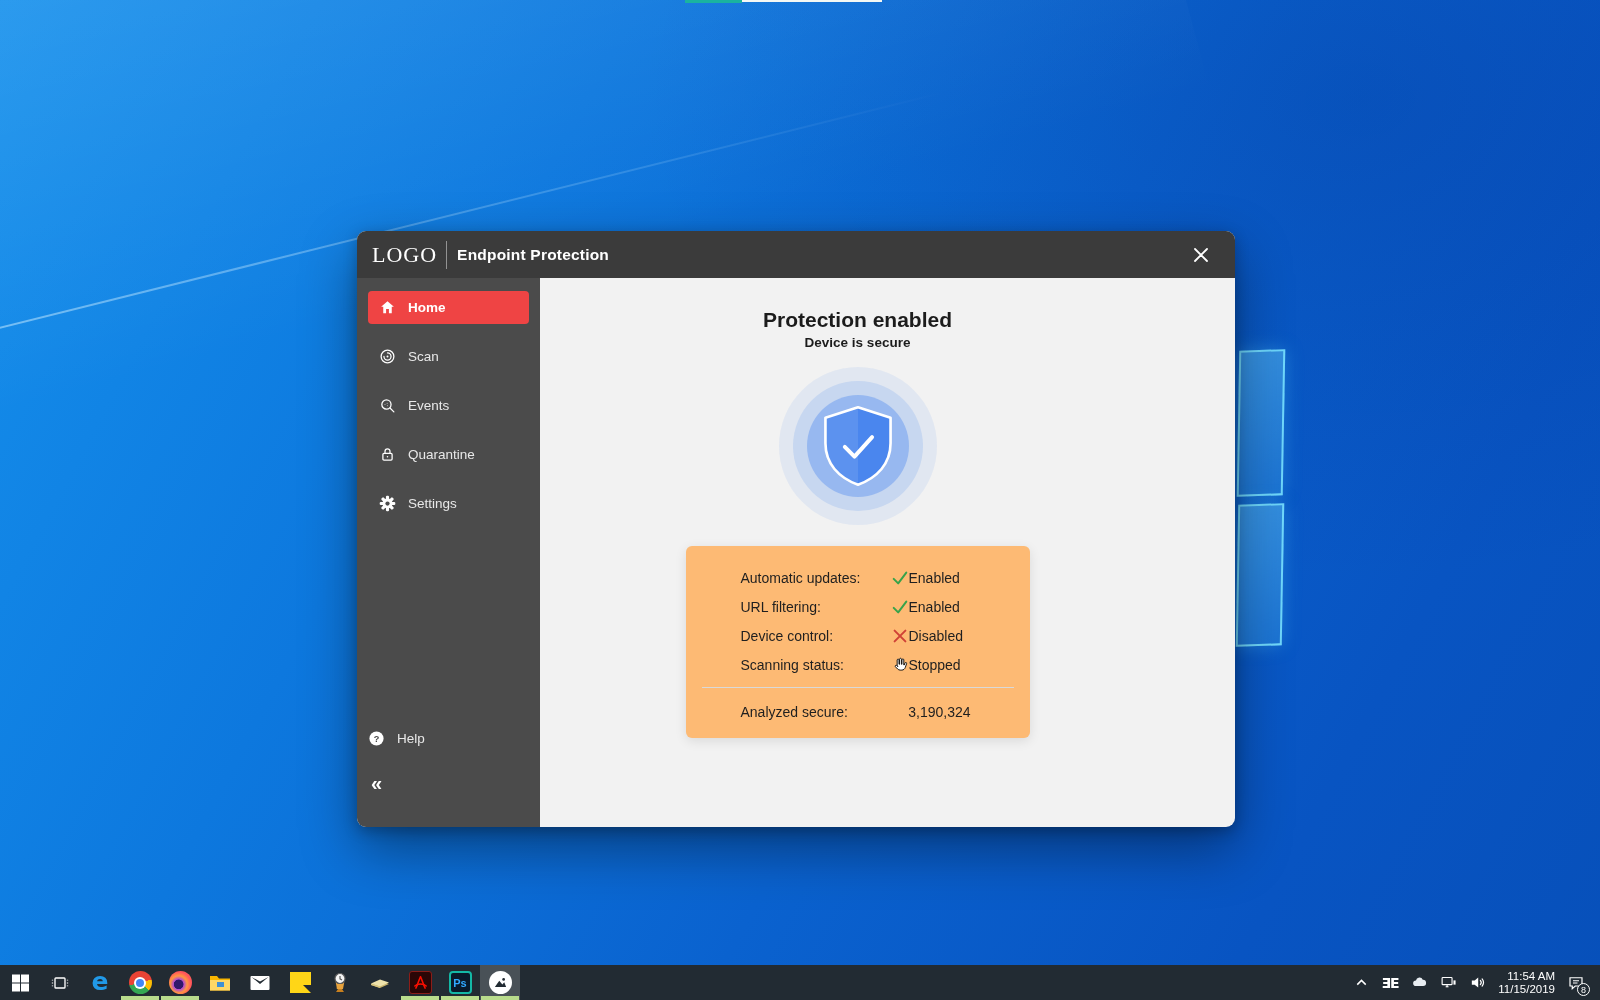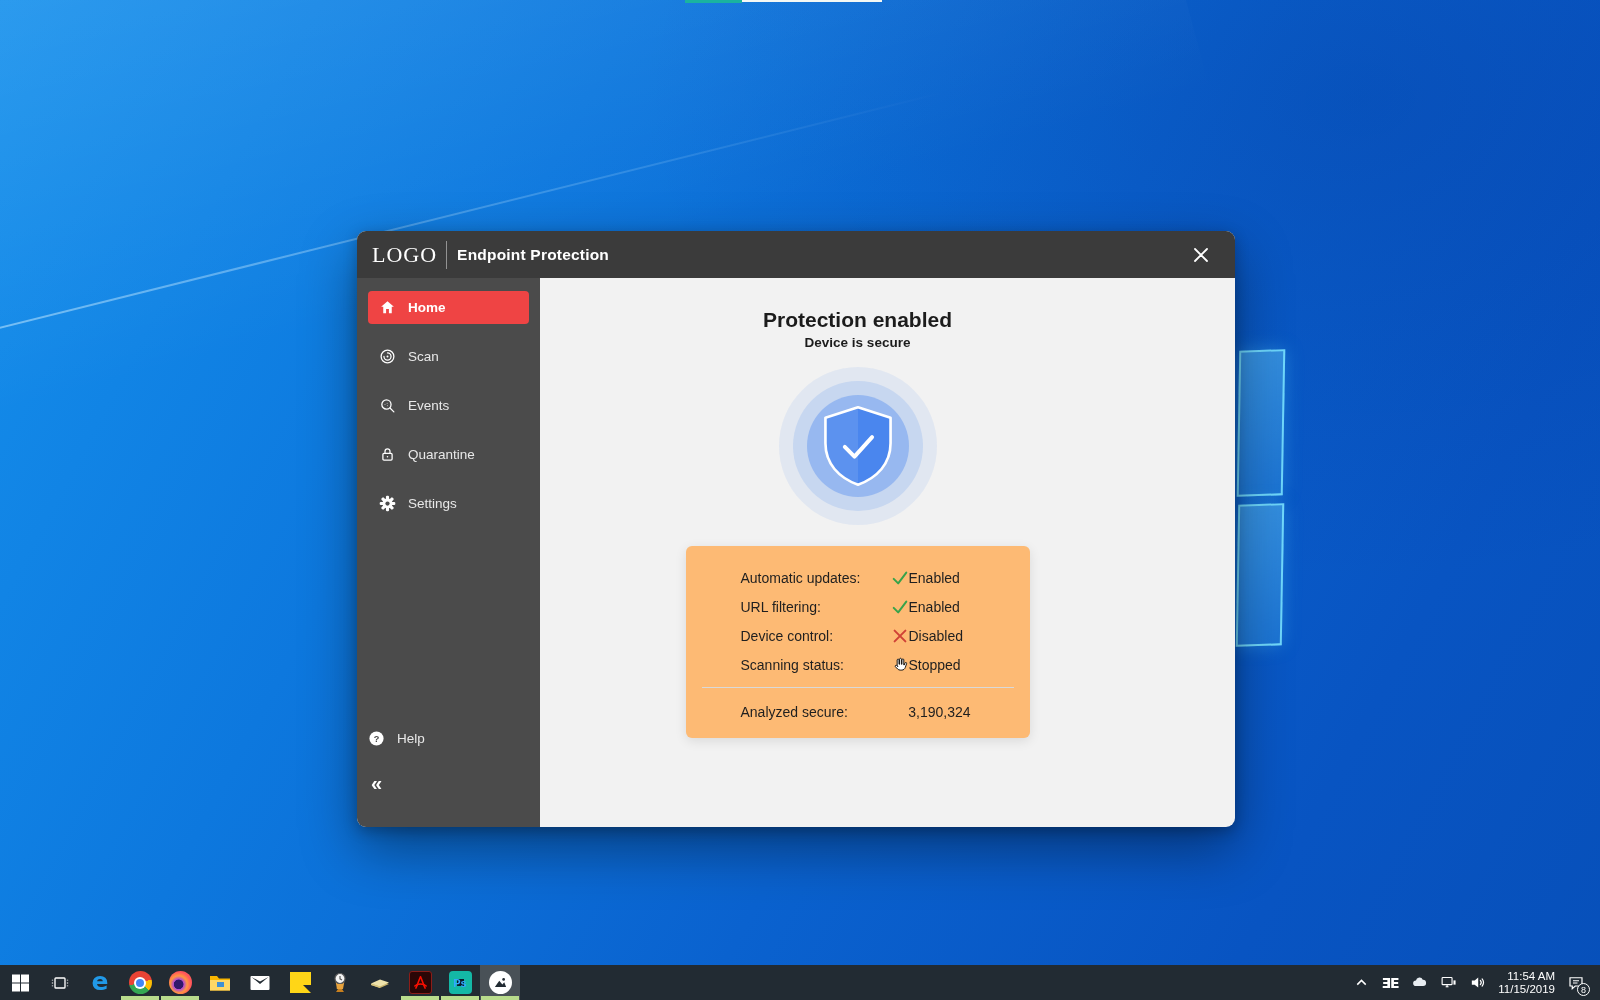--- a/index.html
+++ b/index.html
@@ -98,21 +98,21 @@
   .chrome-icon { width:23px; height:23px; border-radius:50%; position:relative;
     background:conic-gradient(from -45deg,#ea4335 0 120deg,#fbbc05 120deg 180deg,#34a853 180deg 300deg,#ea4335 300deg 360deg); }
   .chrome-icon::before { content:""; position:absolute; inset:5.5px; border-radius:50%; background:#fff; }
   .chrome-icon::after { content:""; position:absolute; inset:7.5px; border-radius:50%; background:#4286f5; }
 
   .firefox-icon { width:23px; height:23px; border-radius:50%;
     background:radial-gradient(circle at 42% 58%,#31186b 0 24%,#b24bd1 27%,#ff9640 45%,#ff4f5e 68%,#ff9640 88%,#ffd54d 100%); }
 
   .edge-e { font-size:25px; font-weight:bold; color:#2199e8; font-family:"DejaVu Sans",sans-serif; line-height:1; transform:translateY(-1px); }
 
-  .ps-icon { width:23px; height:23px; border-radius:4px; border:8px solid #14b8a6; background:#0a1a2b;
+  .ps-icon { width:23px; height:23px; border-radius:4px; border:2px solid #14b8a6; background:#0a1a2b;
     color:#31a8ff; font-size:11px; font-weight:bold; display:flex; align-items:center; justify-content:center; }
 
   .acrobat-icon { width:23px; height:23px; border-radius:3px; background:#2b0606; border:1px solid #8c1d18;
     display:flex; align-items:center; justify-content:center; }
 
   .photos-icon { width:23px; height:23px; border-radius:50%; background:#fff; display:flex; align-items:center; justify-content:center; }
 
   .sticky-icon { width:21px; height:21px; background:#ffd617; position:relative; }
   .sticky-icon::after { content:""; position:absolute; right:0; bottom:0; border-style:solid; border-width:0 8px 8px 0;
     border-color:transparent #222b33 transparent transparent; }

